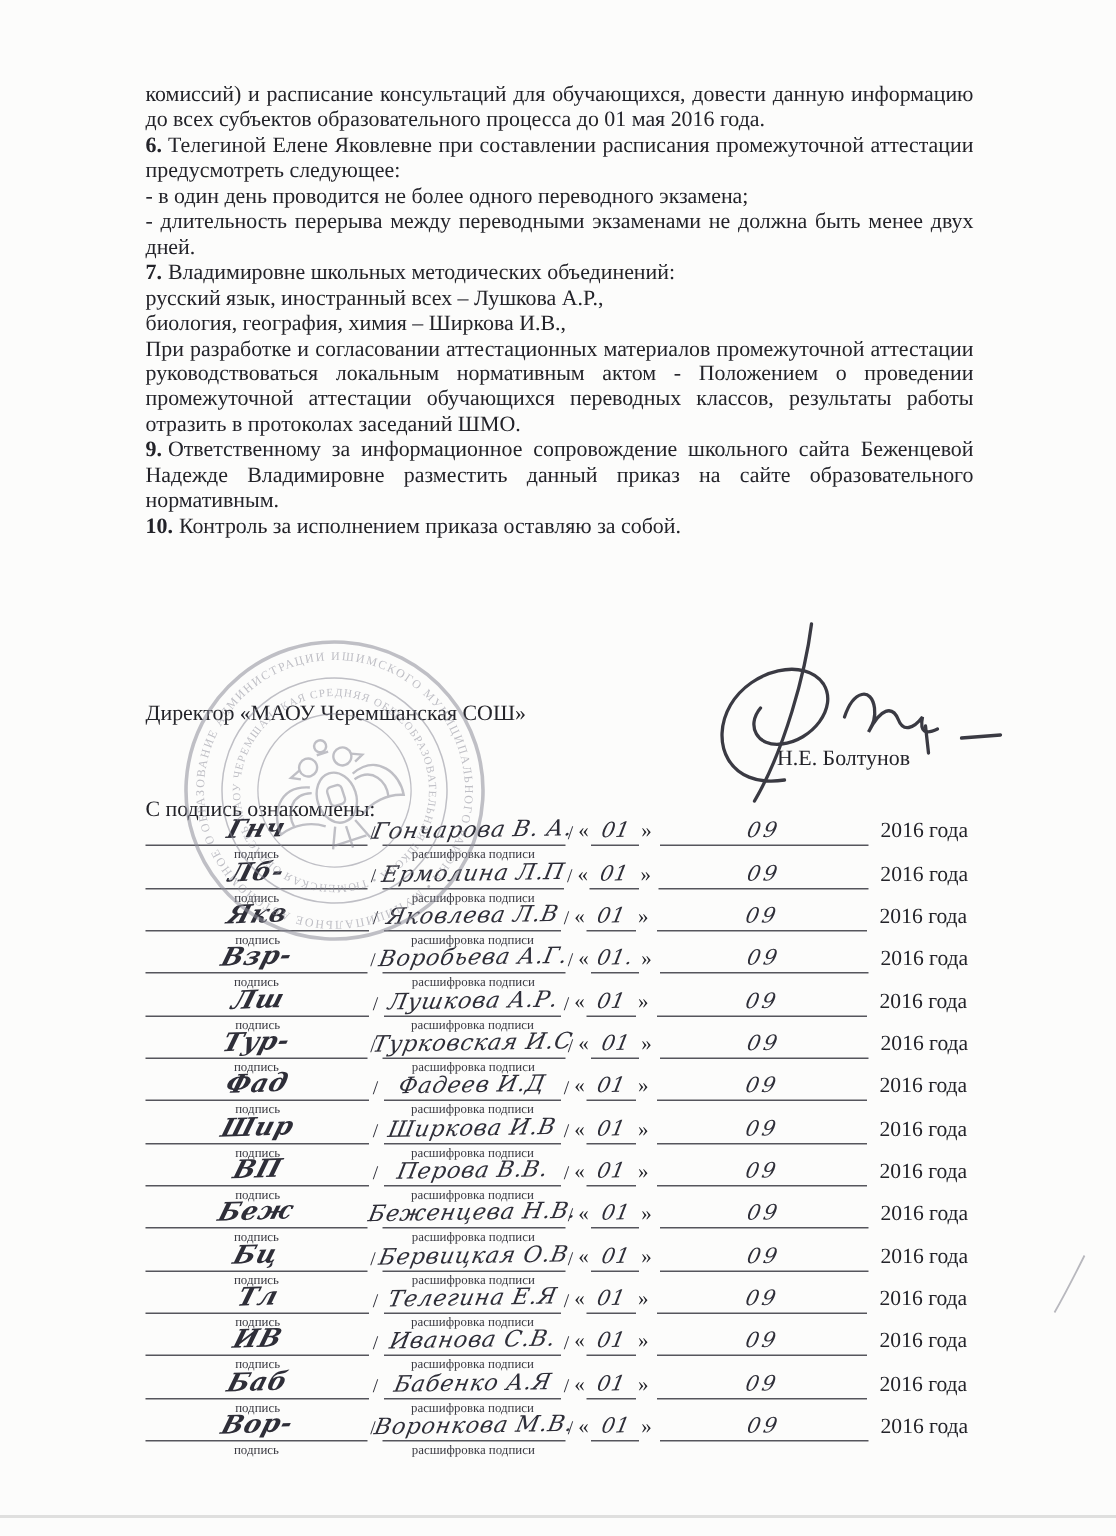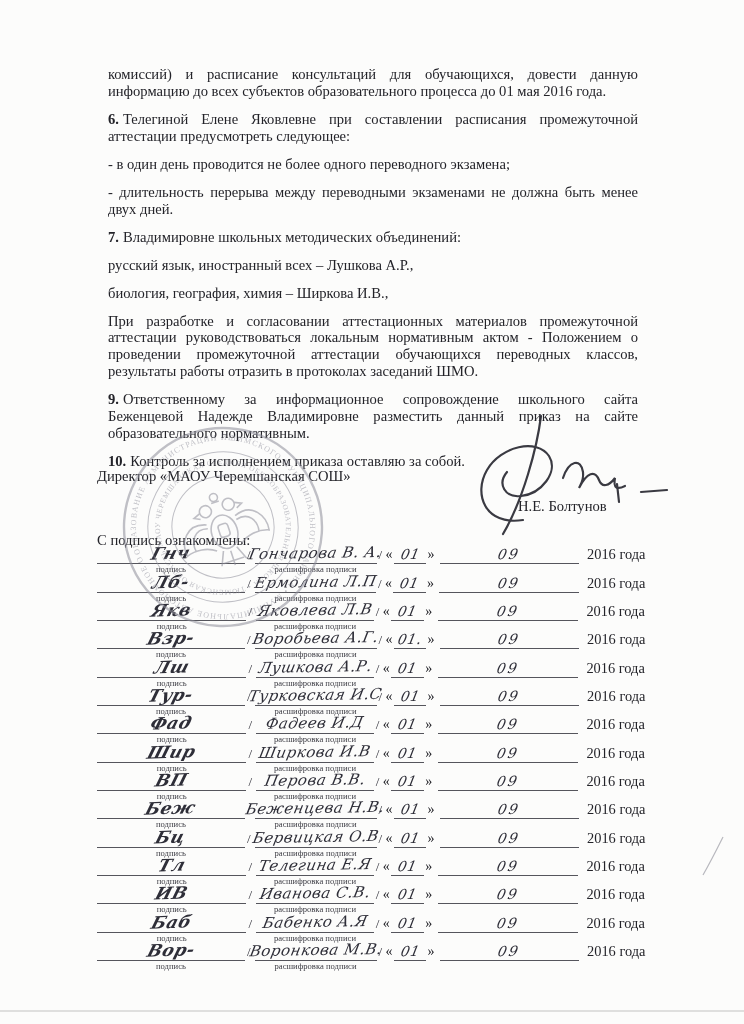--- a/index.html
+++ b/index.html
@@ -10,21 +10,21 @@
     background:#fcfcfb;
     overflow:hidden;
     font-family:"Liberation Serif", serif;
     color:#232329;
   }
   
   .doc-body{
     position:absolute;left:97px;top:55px;width:552px;
     font-size:14.6px;line-height:16.95px;
   }
-  .doc-body p{margin:11px;text-align:justify;}
+  .doc-body p{margin:0;text-align:justify;}
   .pnum{font-weight:bold;margin-right:4px;}
   .pnum:empty{display:none;margin:0;}
   
   .director-row{position:absolute;left:97px;top:468px;width:552px;font-size:14.6px;}
   .director-name{position:absolute;left:470px;top:498px;font-size:14.6px;margin-left:48px;}
   .ack-heading{position:absolute;left:97px;top:532px;font-size:14.6px;}
   
   .sign-table{position:absolute;left:97px;top:536px;width:553px;}
   .srow{
     position:relative;height:28.35px;

